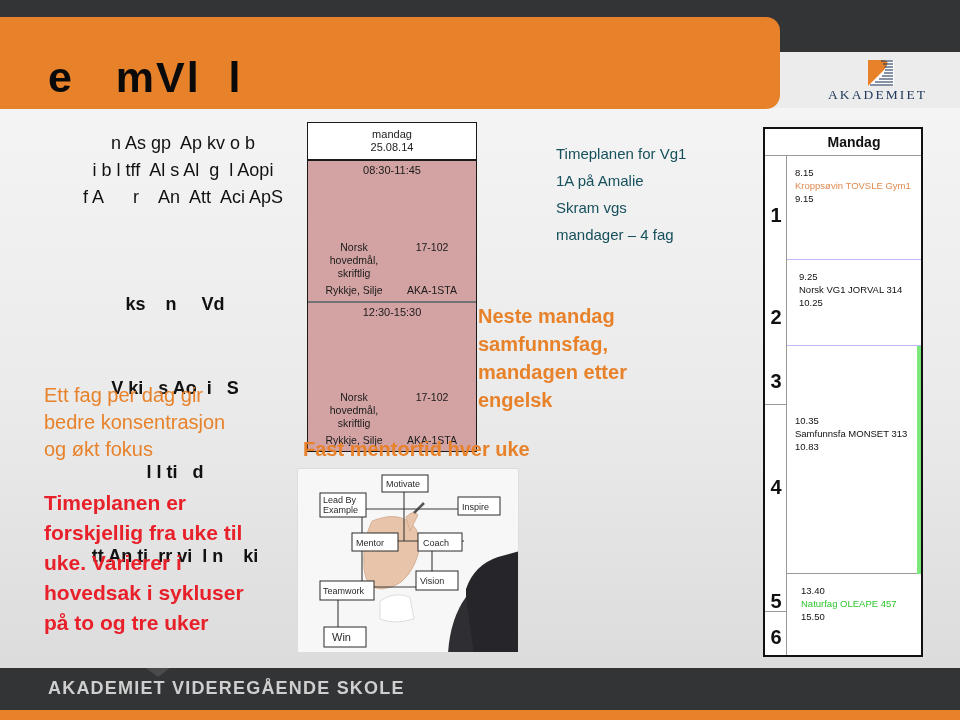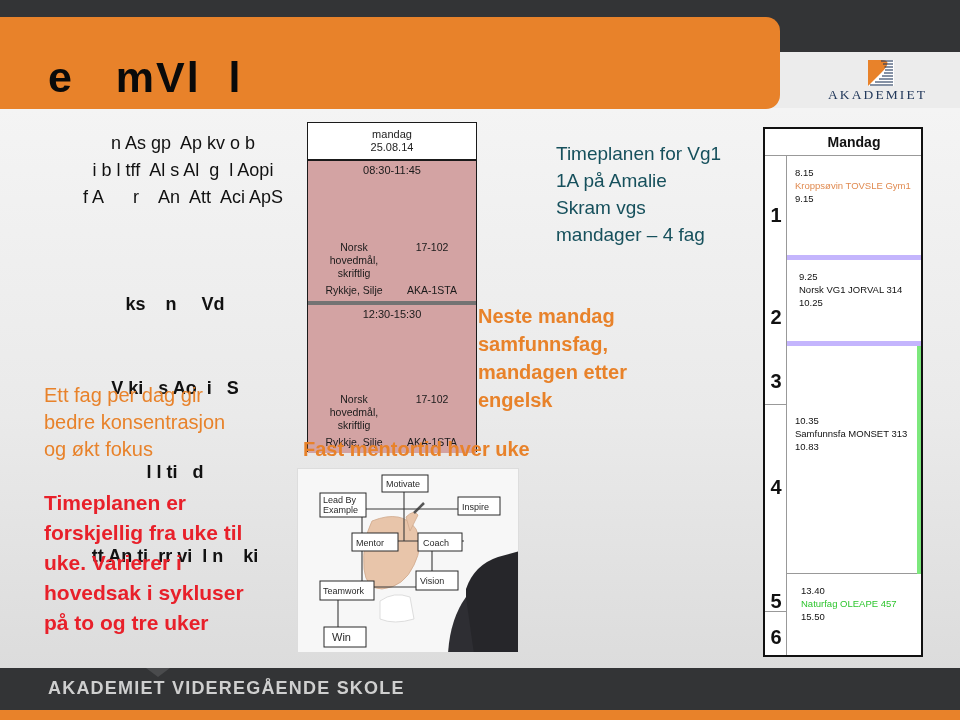--- a/index.html
+++ b/index.html
@@ -78,21 +78,21 @@
     position:absolute;left:307px;top:122px;width:170px;height:330px;
     background:#fff;border:1px solid #1a1a1a;
     box-sizing:border-box;
   }
   .tt-head{
     height:36px;border-bottom:2px solid #1a1a1a;
     display:flex;flex-direction:column;align-items:center;justify-content:center;
     font-size:11px;color:#222;line-height:13px;background:#fff;
   }
   .tt-slot{
-    background:#d3a3a3;border-bottom:4px solid #737373;
+    background:#d3a3a3;border-bottom:2px solid #737373;
     position:relative;
   }
   .tt-slot:last-child{border-bottom:none;}
   .tt-slot.s1{height:140px;}
   .tt-slot.s2{height:148px;}
   .tt-time{
     text-align:center;font-size:11px;color:#1a1a1a;padding-top:3px;
   }
   .tt-rows{
     position:absolute;left:0;right:0;bottom:4px;
@@ -100,21 +100,21 @@
   .tt-r{
     display:flex;font-size:10.5px;color:#1a1a1a;line-height:13px;
     padding:0 6px;
   }
   .tt-r .a{width:80px;text-align:center;}
   .tt-r .b{flex:1;text-align:center;}
 
   
   .teal-block{
     position:absolute;left:556px;top:140px;width:230px;
-    font-size:19px;line-height:27px;color:#16505c;
+    font-size:15px;line-height:27px;color:#16505c;
     white-space:pre-line;
   }
   .orange-block2{
     position:absolute;left:478px;top:302px;width:230px;
     font-size:20px;line-height:28px;color:#e8822a;font-weight:bold;
     white-space:pre-line;
   }
   .orange-line{
     position:absolute;left:303px;top:438px;width:330px;
     font-size:20px;color:#e8822a;font-weight:bold;white-space:nowrap;
@@ -143,21 +143,21 @@
   .numcol{
     position:absolute;left:0;top:0;width:22px;height:100%;
     border-right:1px solid #999;box-sizing:border-box;
   }
   .num{
     position:absolute;left:0;width:22px;text-align:center;
     font-size:20px;font-weight:bold;color:#111;
   }
   .cell{
     position:absolute;left:22px;right:0;
-    border-bottom:5px solid #c4b5fd;box-sizing:border-box;
+    border-bottom:1px solid #c4b5fd;box-sizing:border-box;
     padding:10px 0 0 8px;
   }
   .cell .t{font-size:9.5px;color:#111;line-height:13px;}
   .cell .subj{font-size:9.5px;line-height:13px;white-space:nowrap;}
   .greenbar{
     position:absolute;right:0;width:4px;background:#7ce87c;
   }
 
   
   .footer{

